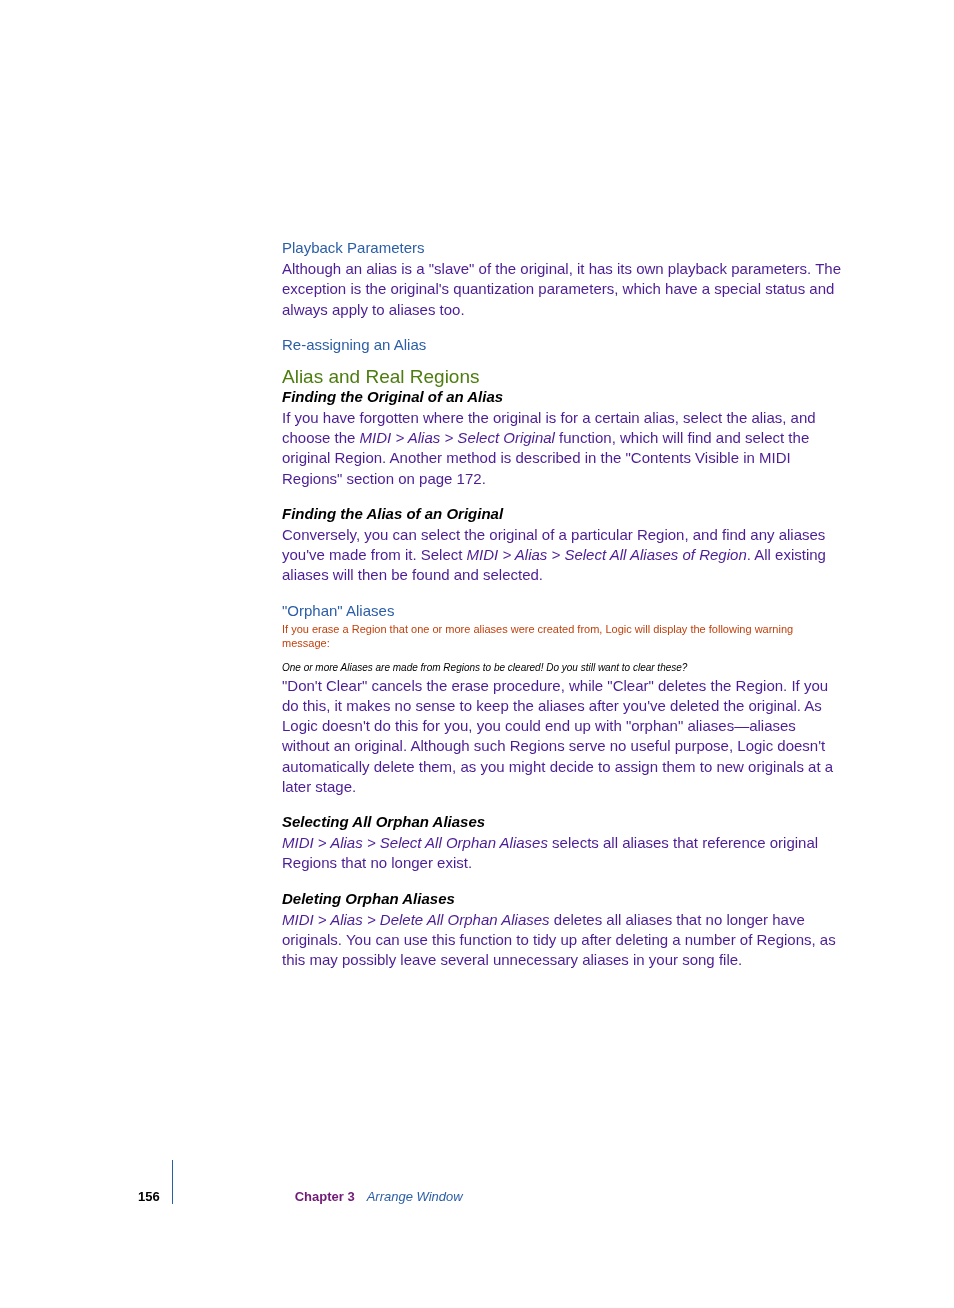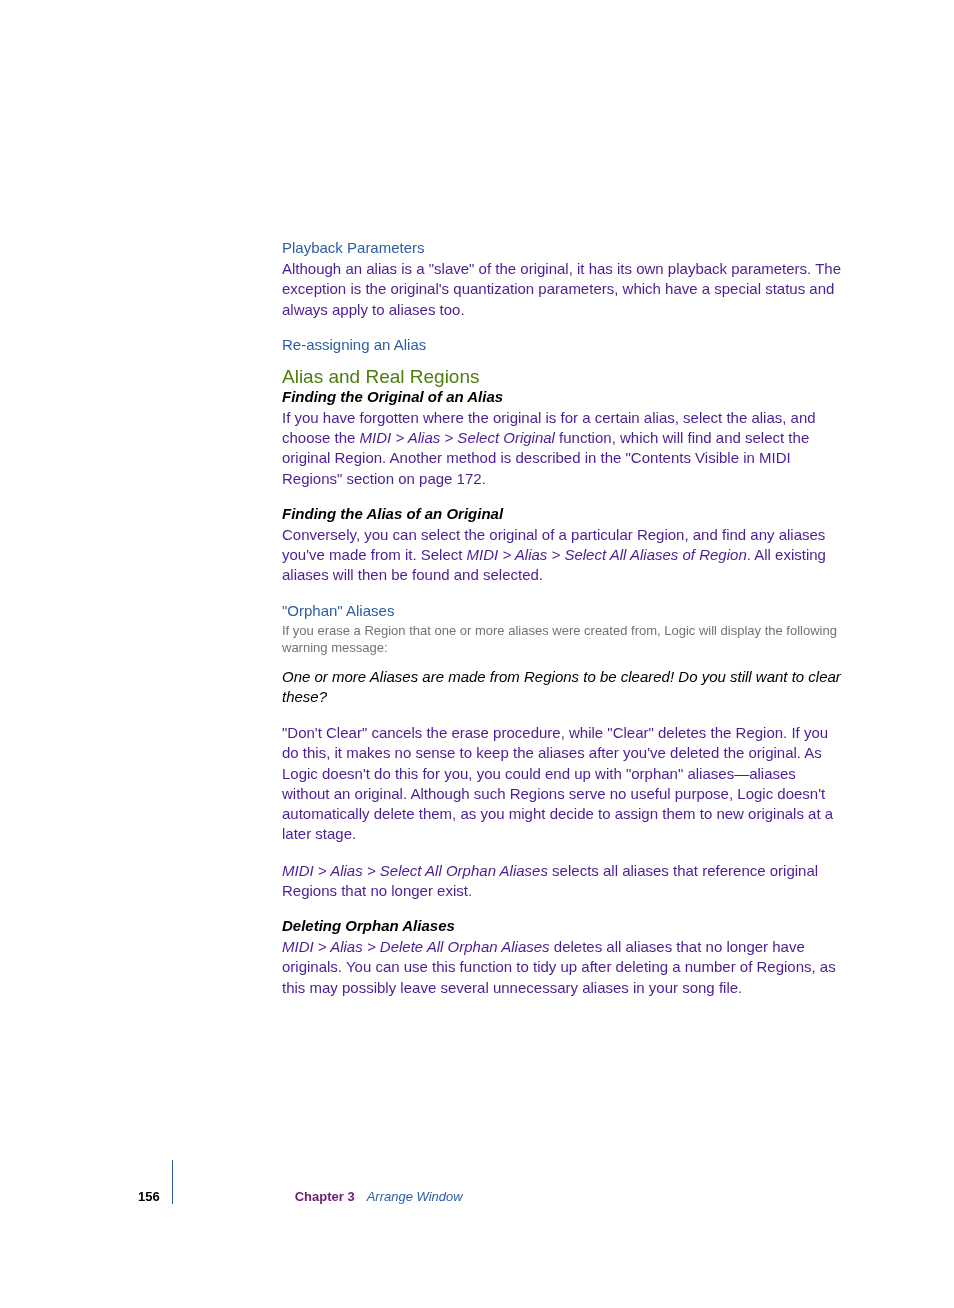--- a/index.html
+++ b/index.html
@@ -39,31 +39,31 @@
       margin-bottom: 3px;
       font-style: italic;
     }
     .body-text {
       font-size: 15px;
       line-height: 1.35;
       color: #4c1d95;
       margin-bottom: 16px;
     }
     .body-text-tight {
-      font-size: 13px;
+      font-size: 11px;
       line-height: 1.35;
-      color: #737373;
+      color: #c2410c;
       margin-bottom: 10px;
     }
     .italic-text {
       font-style: italic;
-      font-size: 15px;
+      font-size: 10px;
       line-height: 1.35;
       color: #000000;
-      margin-bottom: 16px;
+      margin-bottom: 1px;
     }
     .italic {
       font-style: italic;
     }
     .footer {
       position: absolute;
       left: 125px;
       top: 1174px;
       width: 720px;
       display: flex;
@@ -123,20 +123,21 @@
     <span>Conversely, you can select the original of a particular Region, and find any aliases you've made from it. Select </span><span class="italic">MIDI &gt; Alias &gt; Select All Aliases of Region</span><span>. All existing aliases will then be found and selected.</span>
   </div>
 
   <div class="heading-blue-bold">"Orphan" Aliases</div>
   <div class="body-text-tight">If you erase a Region that one or more aliases were created from, Logic will display the following warning message:</div>
 
   <div class="italic-text">One or more Aliases are made from Regions to be cleared! Do you still want to clear these?</div>
 
   <div class="body-text">"Don't Clear" cancels the erase procedure, while "Clear" deletes the Region. If you do this, it makes no sense to keep the aliases after you've deleted the original. As Logic doesn't do this for you, you could end up with "orphan" aliases—aliases without an original. Although such Regions serve no useful purpose, Logic doesn't automatically delete them, as you might decide to assign them to new originals at a later stage.</div>
 
+  <div class="heading-black-bold">Selecting All Orphan Aliases</div>
   <div class="body-text">
     <span class="italic">MIDI &gt; Alias &gt; Select All Orphan Aliases</span><span> selects all aliases that reference original Regions that no longer exist.</span>
   </div>
 
   <div class="heading-black-bold">Deleting Orphan Aliases</div>
   <div class="body-text">
     <span class="italic">MIDI &gt; Alias &gt; Delete All Orphan Aliases</span><span> deletes all aliases that no longer have originals. You can use this function to tidy up after deleting a number of Regions, as this may possibly leave several unnecessary aliases in your song file.</span>
   </div>
 
 </div>

